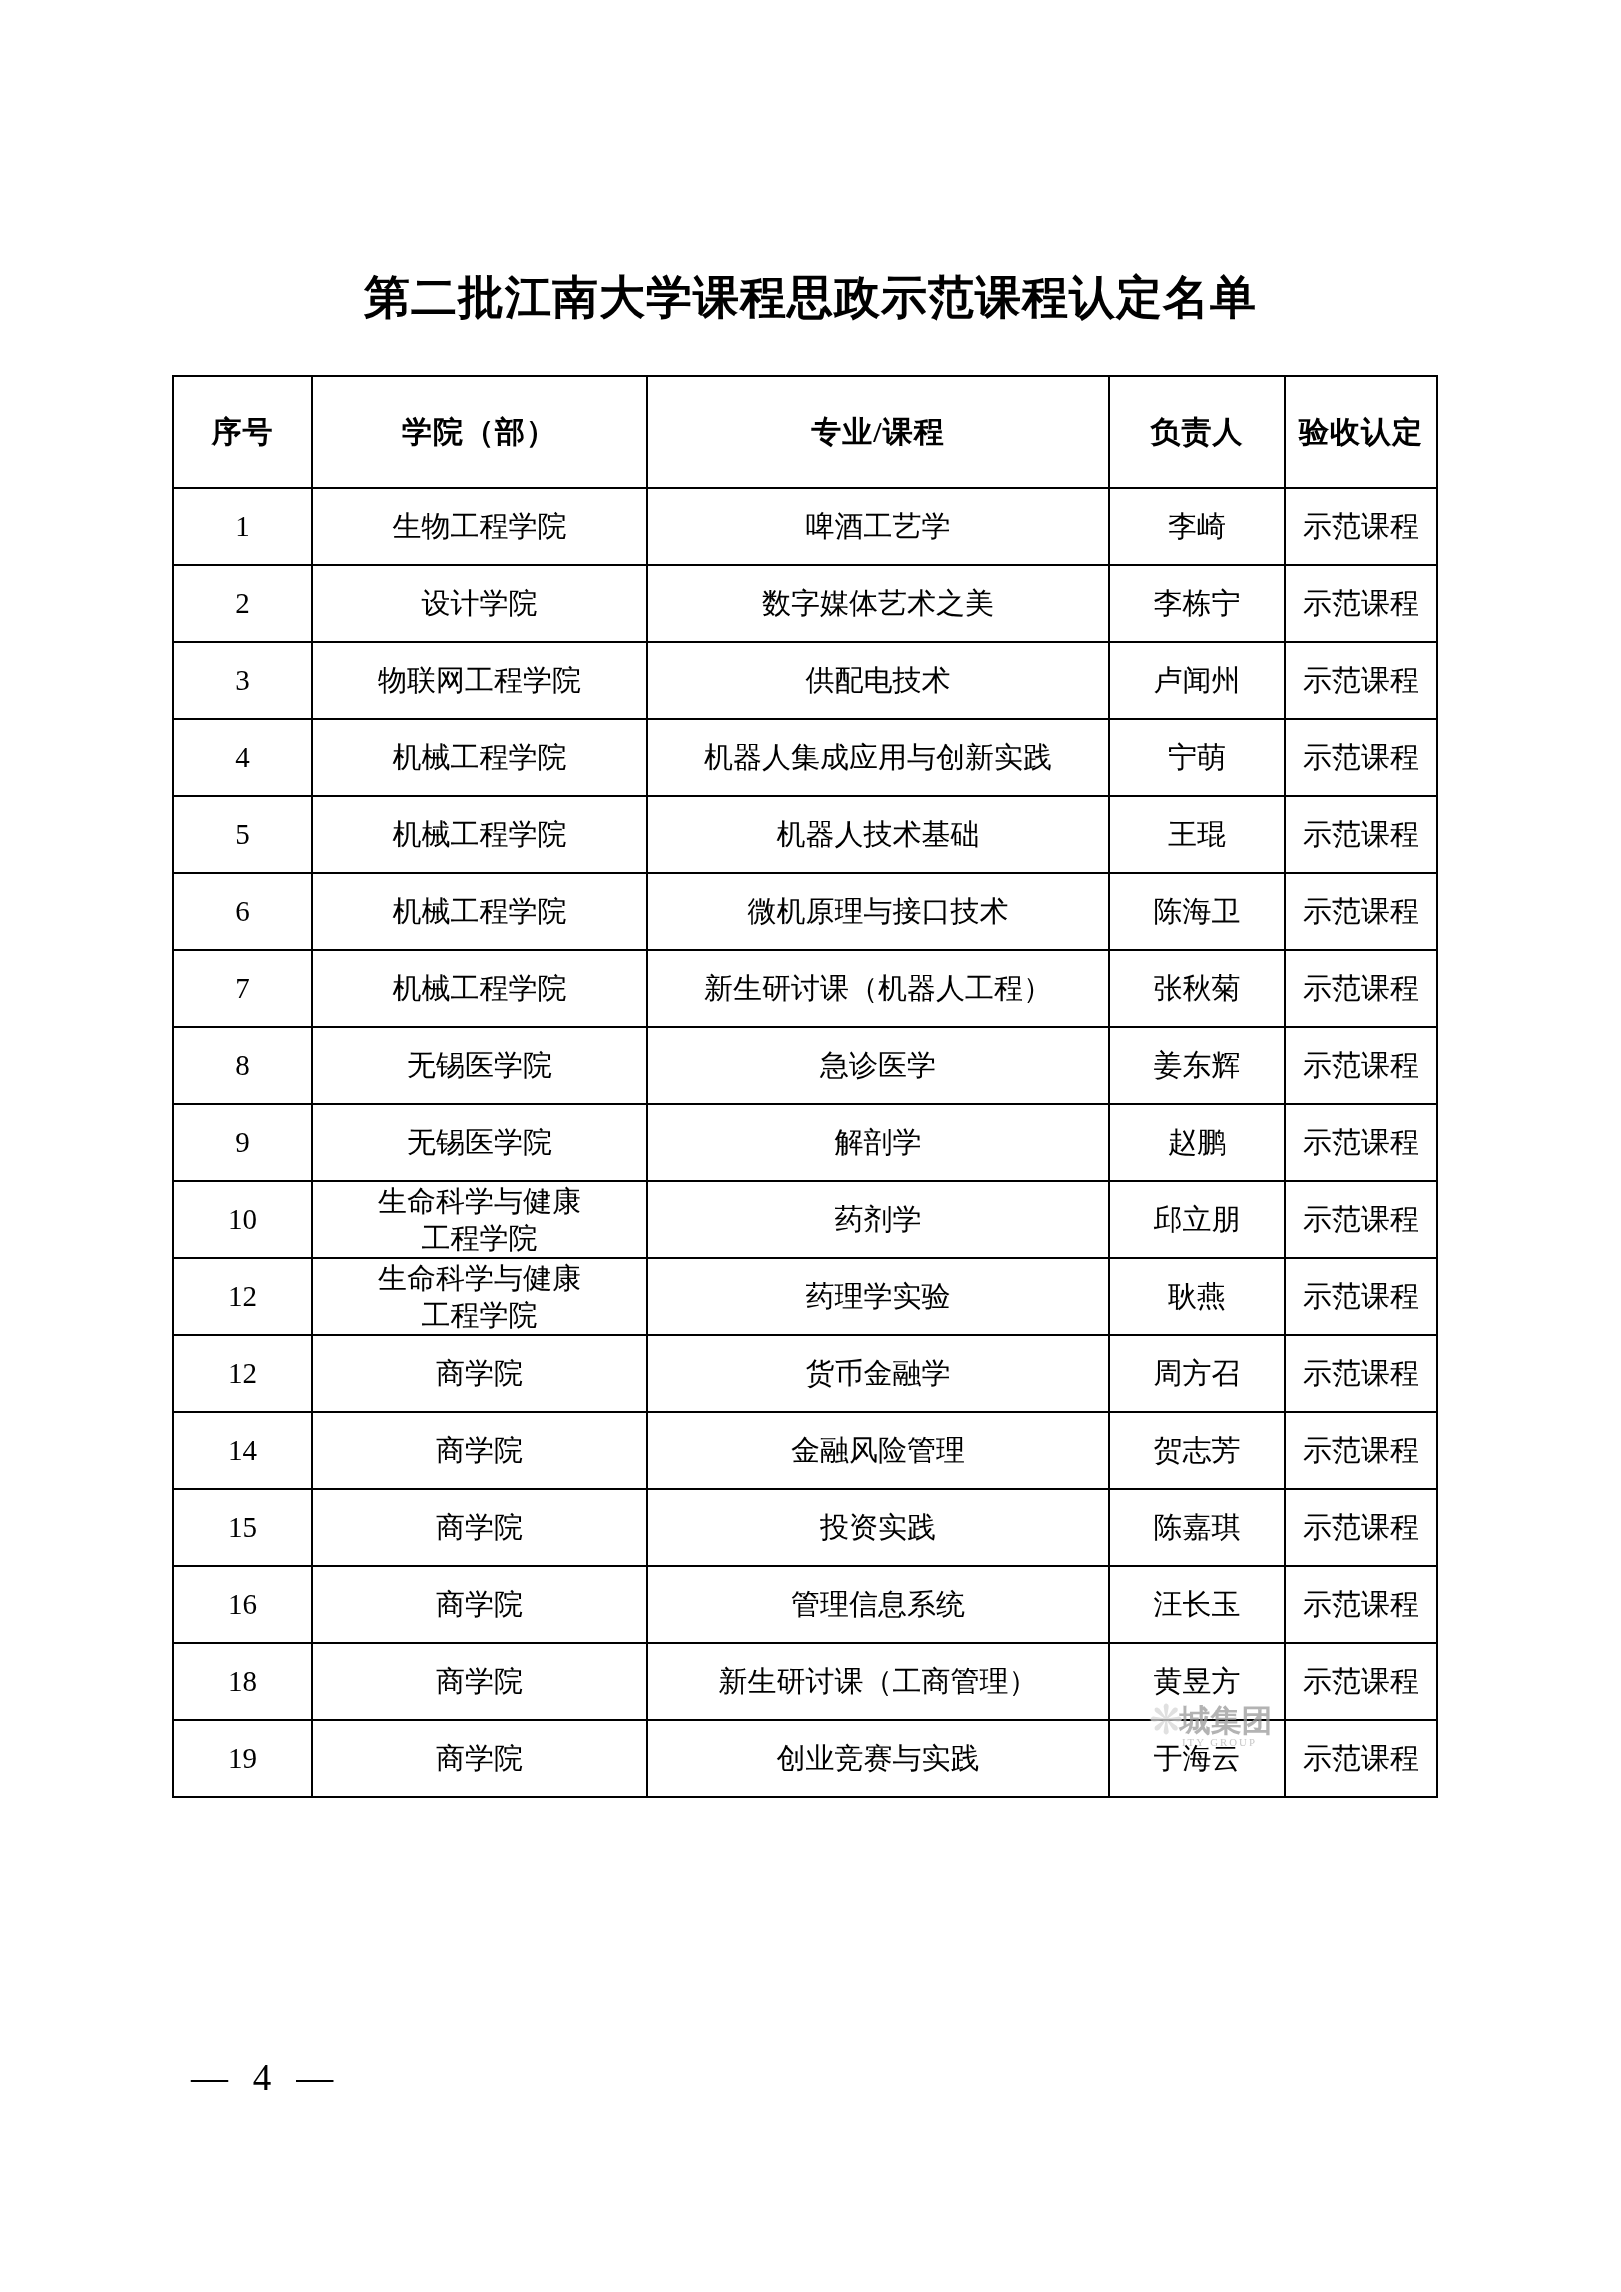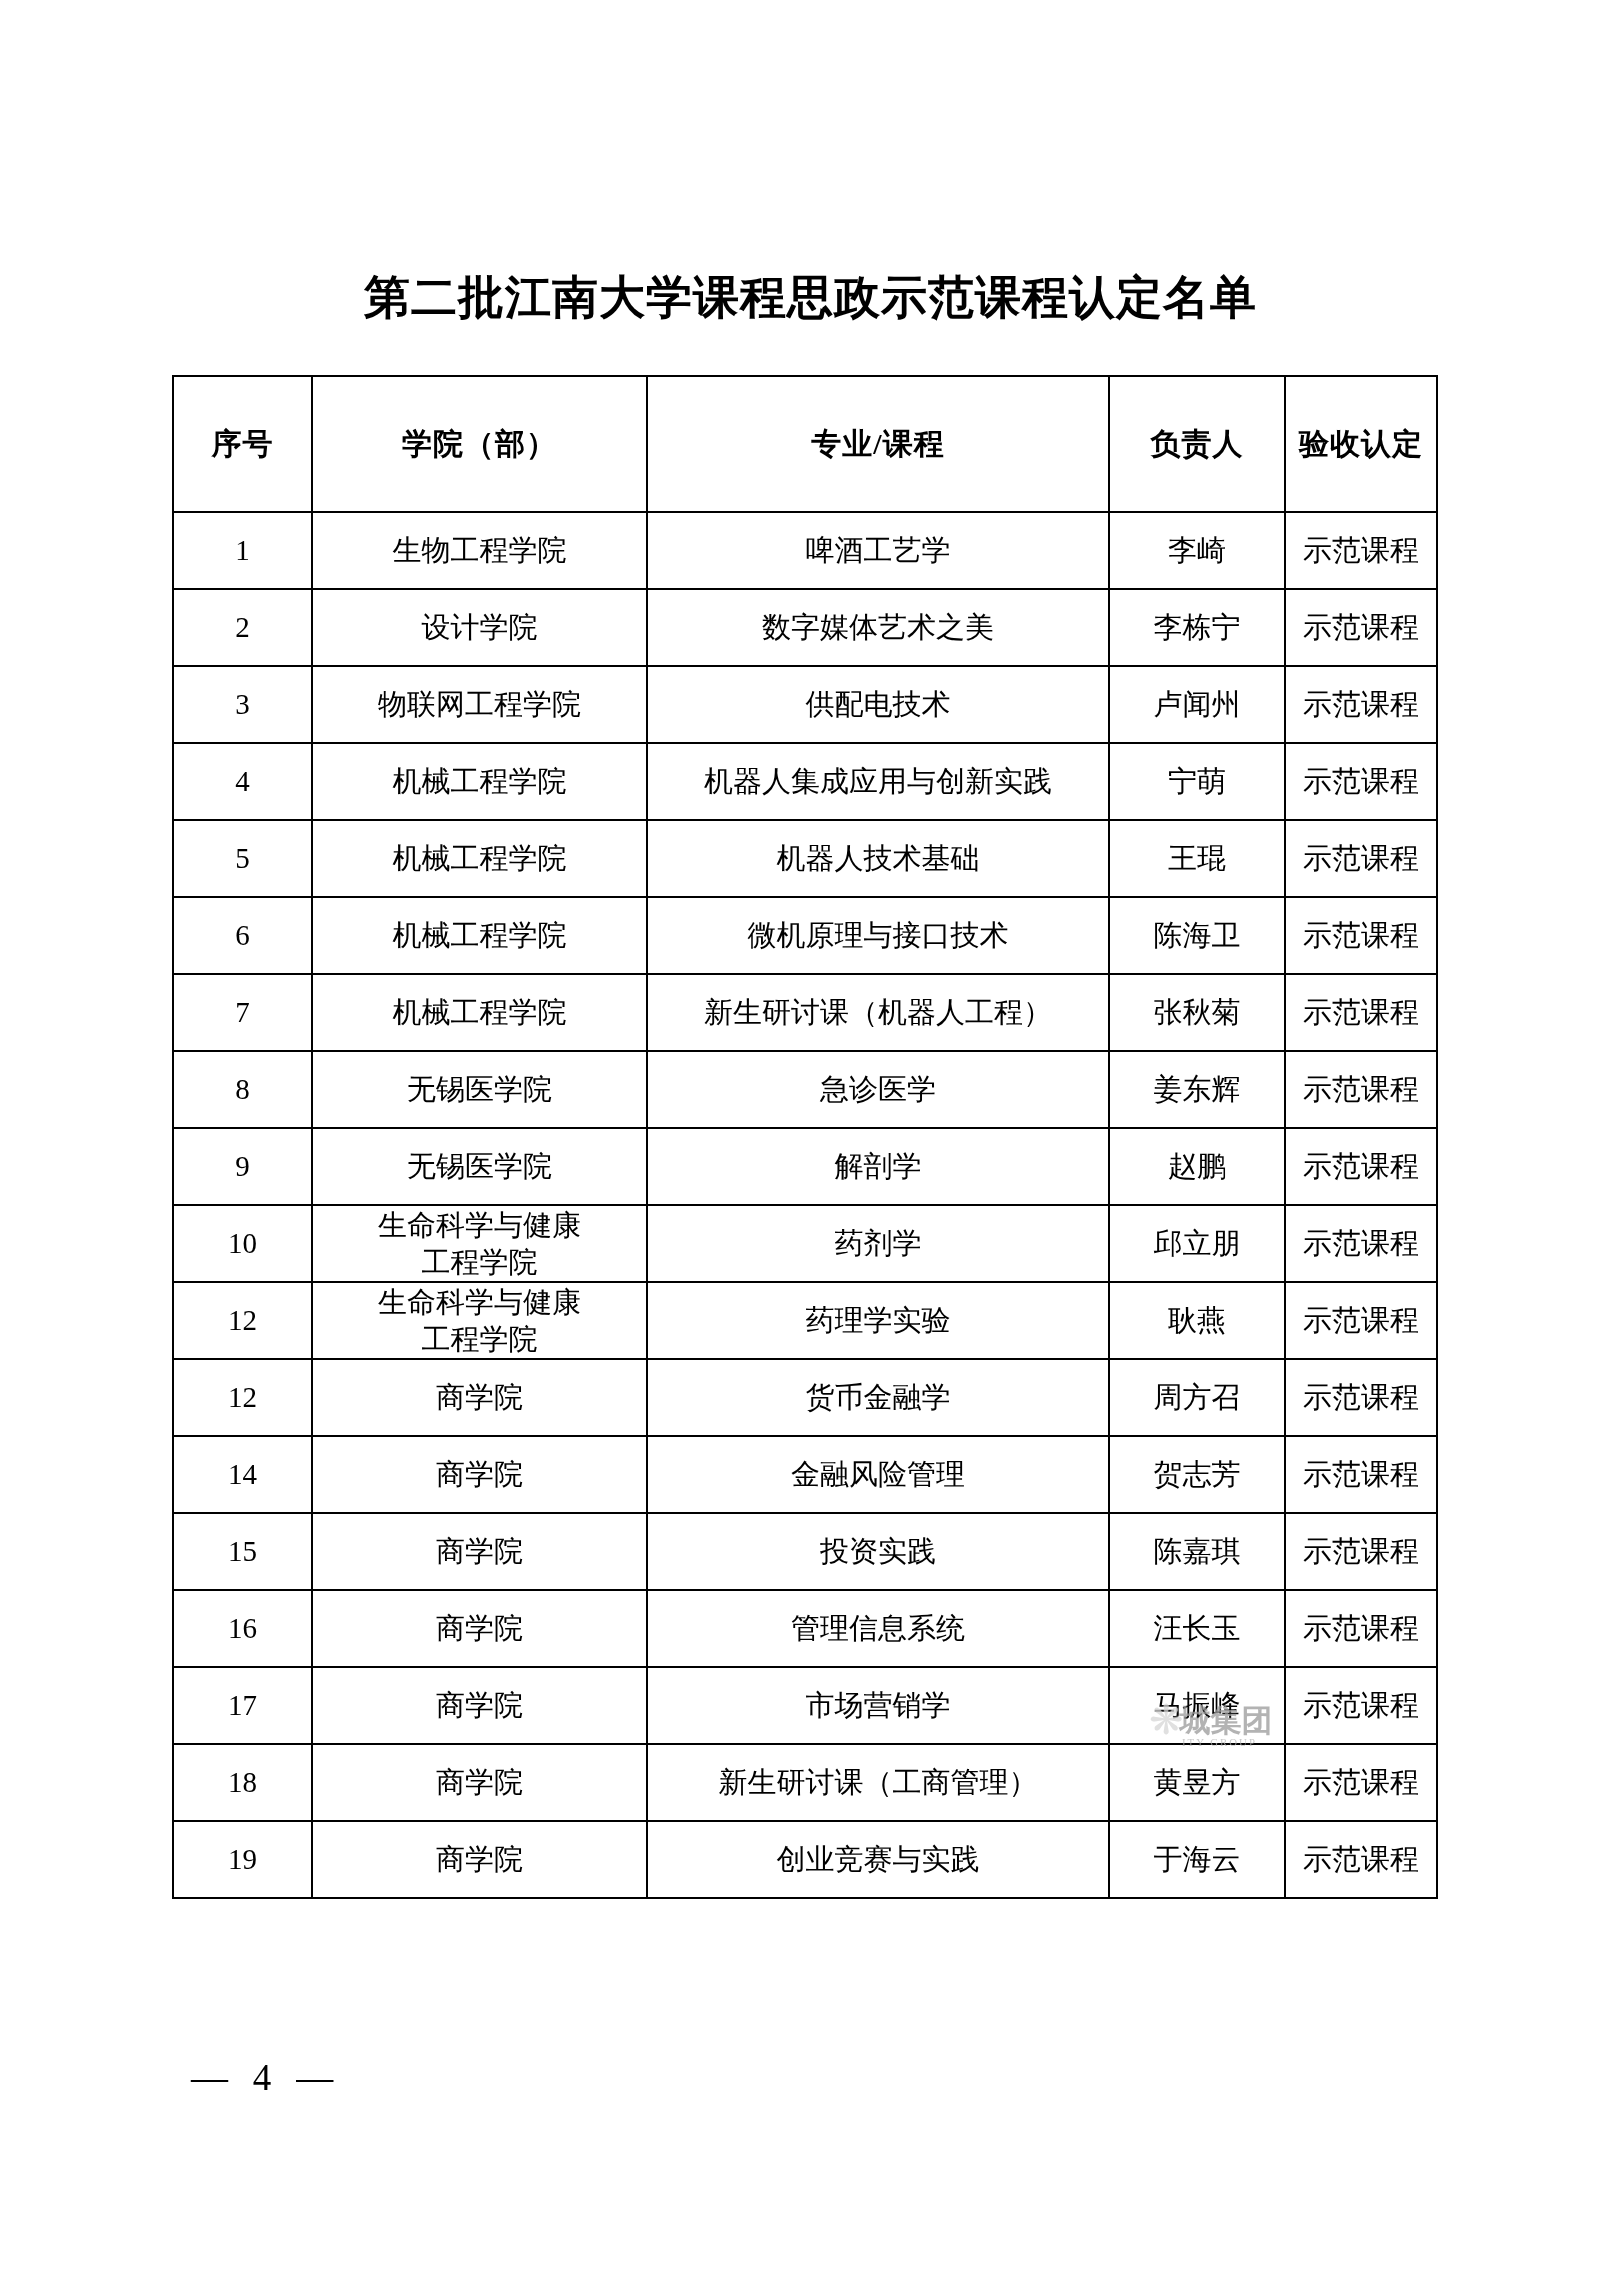--- a/index.html
+++ b/index.html
@@ -43,21 +43,21 @@
   .doc-table th, .doc-table td {
     border-left: 2px solid #000;
     border-right: 2px solid #000;
     border-top: 2.9px solid #000;
     border-bottom: 2.9px solid #000;
     text-align: center;
     vertical-align: middle;
     padding: 0;
     overflow: hidden;
   }
-  .doc-table thead tr { height: 136px; }
+  .doc-table thead tr { height: 112px; }
   .doc-table tbody tr { height: 77px; }
   .doc-table th {
     font-size: 30px;
     font-weight: 700;
     letter-spacing: 1px;
   }
   .doc-table td {
     font-size: 29px;
     font-weight: 400;
     white-space: pre-line;
@@ -224,27 +224,20 @@
         <td>示范课程</td>
       </tr>
       <tr>
         <td>16</td>
         <td>商学院</td>
         <td>管理信息系统</td>
         <td>汪长玉</td>
         <td>示范课程</td>
       </tr>
       <tr>
-        <td>17</td>
-        <td>商学院</td>
-        <td>市场营销学</td>
-        <td>马振峰</td>
-        <td>示范课程</td>
-      </tr>
-      <tr>
         <td>18</td>
         <td>商学院</td>
         <td>新生研讨课（工商管理）</td>
         <td>黄昱方</td>
         <td>示范课程</td>
       </tr>
       <tr>
         <td>19</td>
         <td>商学院</td>
         <td>创业竞赛与实践</td>

